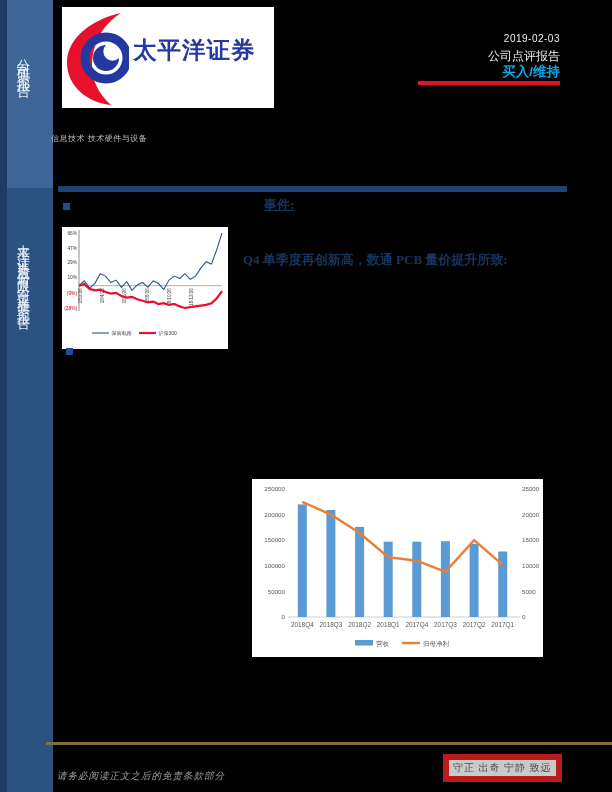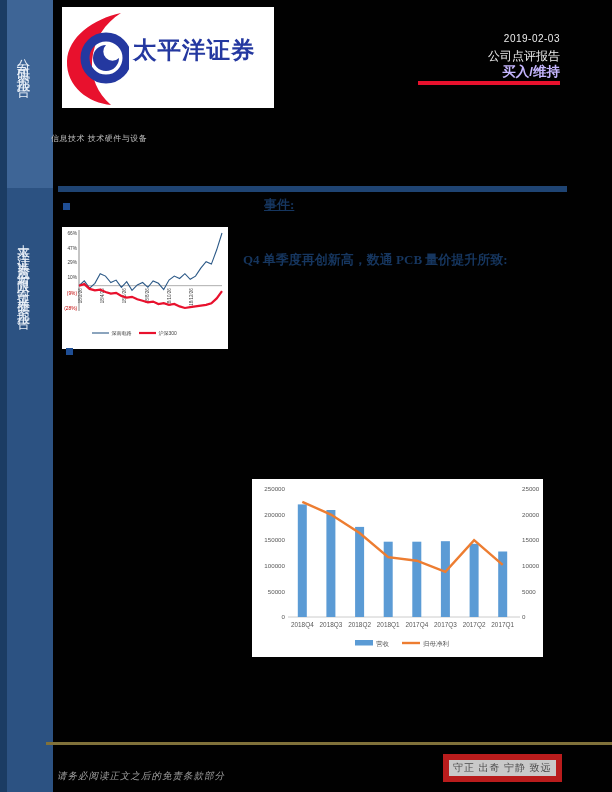--- a/index.html
+++ b/index.html
@@ -17,21 +17,21 @@
   .logo-box{position:absolute;left:62px;top:7px;width:206px;height:101px;background:#ffffff;padding-left:6px;}
   .logo-svg{position:absolute;left:3px;top:4px;}
   .logo-cn{position:absolute;left:71px;top:27px;font-size:23.5px;font-weight:bold;
            color:#2438A0;letter-spacing:1px;font-family:"Liberation Sans",sans-serif;}
   .logo-en{position:absolute;left:72px;top:58px;font-size:10.5px;font-weight:bold;
            color:#2438A0;letter-spacing:1.6px;}
   
   .hdr{position:absolute;right:52px;text-align:right;color:#EDEDED;}
   .hdr-date{top:33px;font-size:10px;letter-spacing:0.5px;}
   .hdr-type{top:48px;font-size:12px;}
-  .hdr-rating{top:63px;font-size:13.5px;font-weight:bold;color:#c4b5fd;}
+  .hdr-rating{top:63px;font-size:13.5px;font-weight:bold;color:#0ea5e9;}
   .rating-underline{position:absolute;left:418px;top:81px;width:142px;height:4px;background:#E8112D;}
   
   .sector-label{position:absolute;left:51px;top:133px;font-size:8px;color:#C0C0C0;letter-spacing:0.5px;}
   .divider-bar{position:absolute;left:58px;top:186px;width:509px;height:6px;background:#1F4473;}
   .bullet{position:absolute;width:7px;height:7px;background:#1F4E94;}
   .bullet-1{left:63px;top:203px;}
   .bullet-2{left:66px;top:348px;}
   .event-heading{position:absolute;left:264px;top:196px;font-size:13px;font-weight:bold;color:#16365F;
                  font-family:"Liberation Serif","DejaVu Serif",serif;text-decoration:underline;}
   .q4-heading{position:absolute;left:243px;top:251px;font-size:13px;font-weight:bold;color:#16365F;

